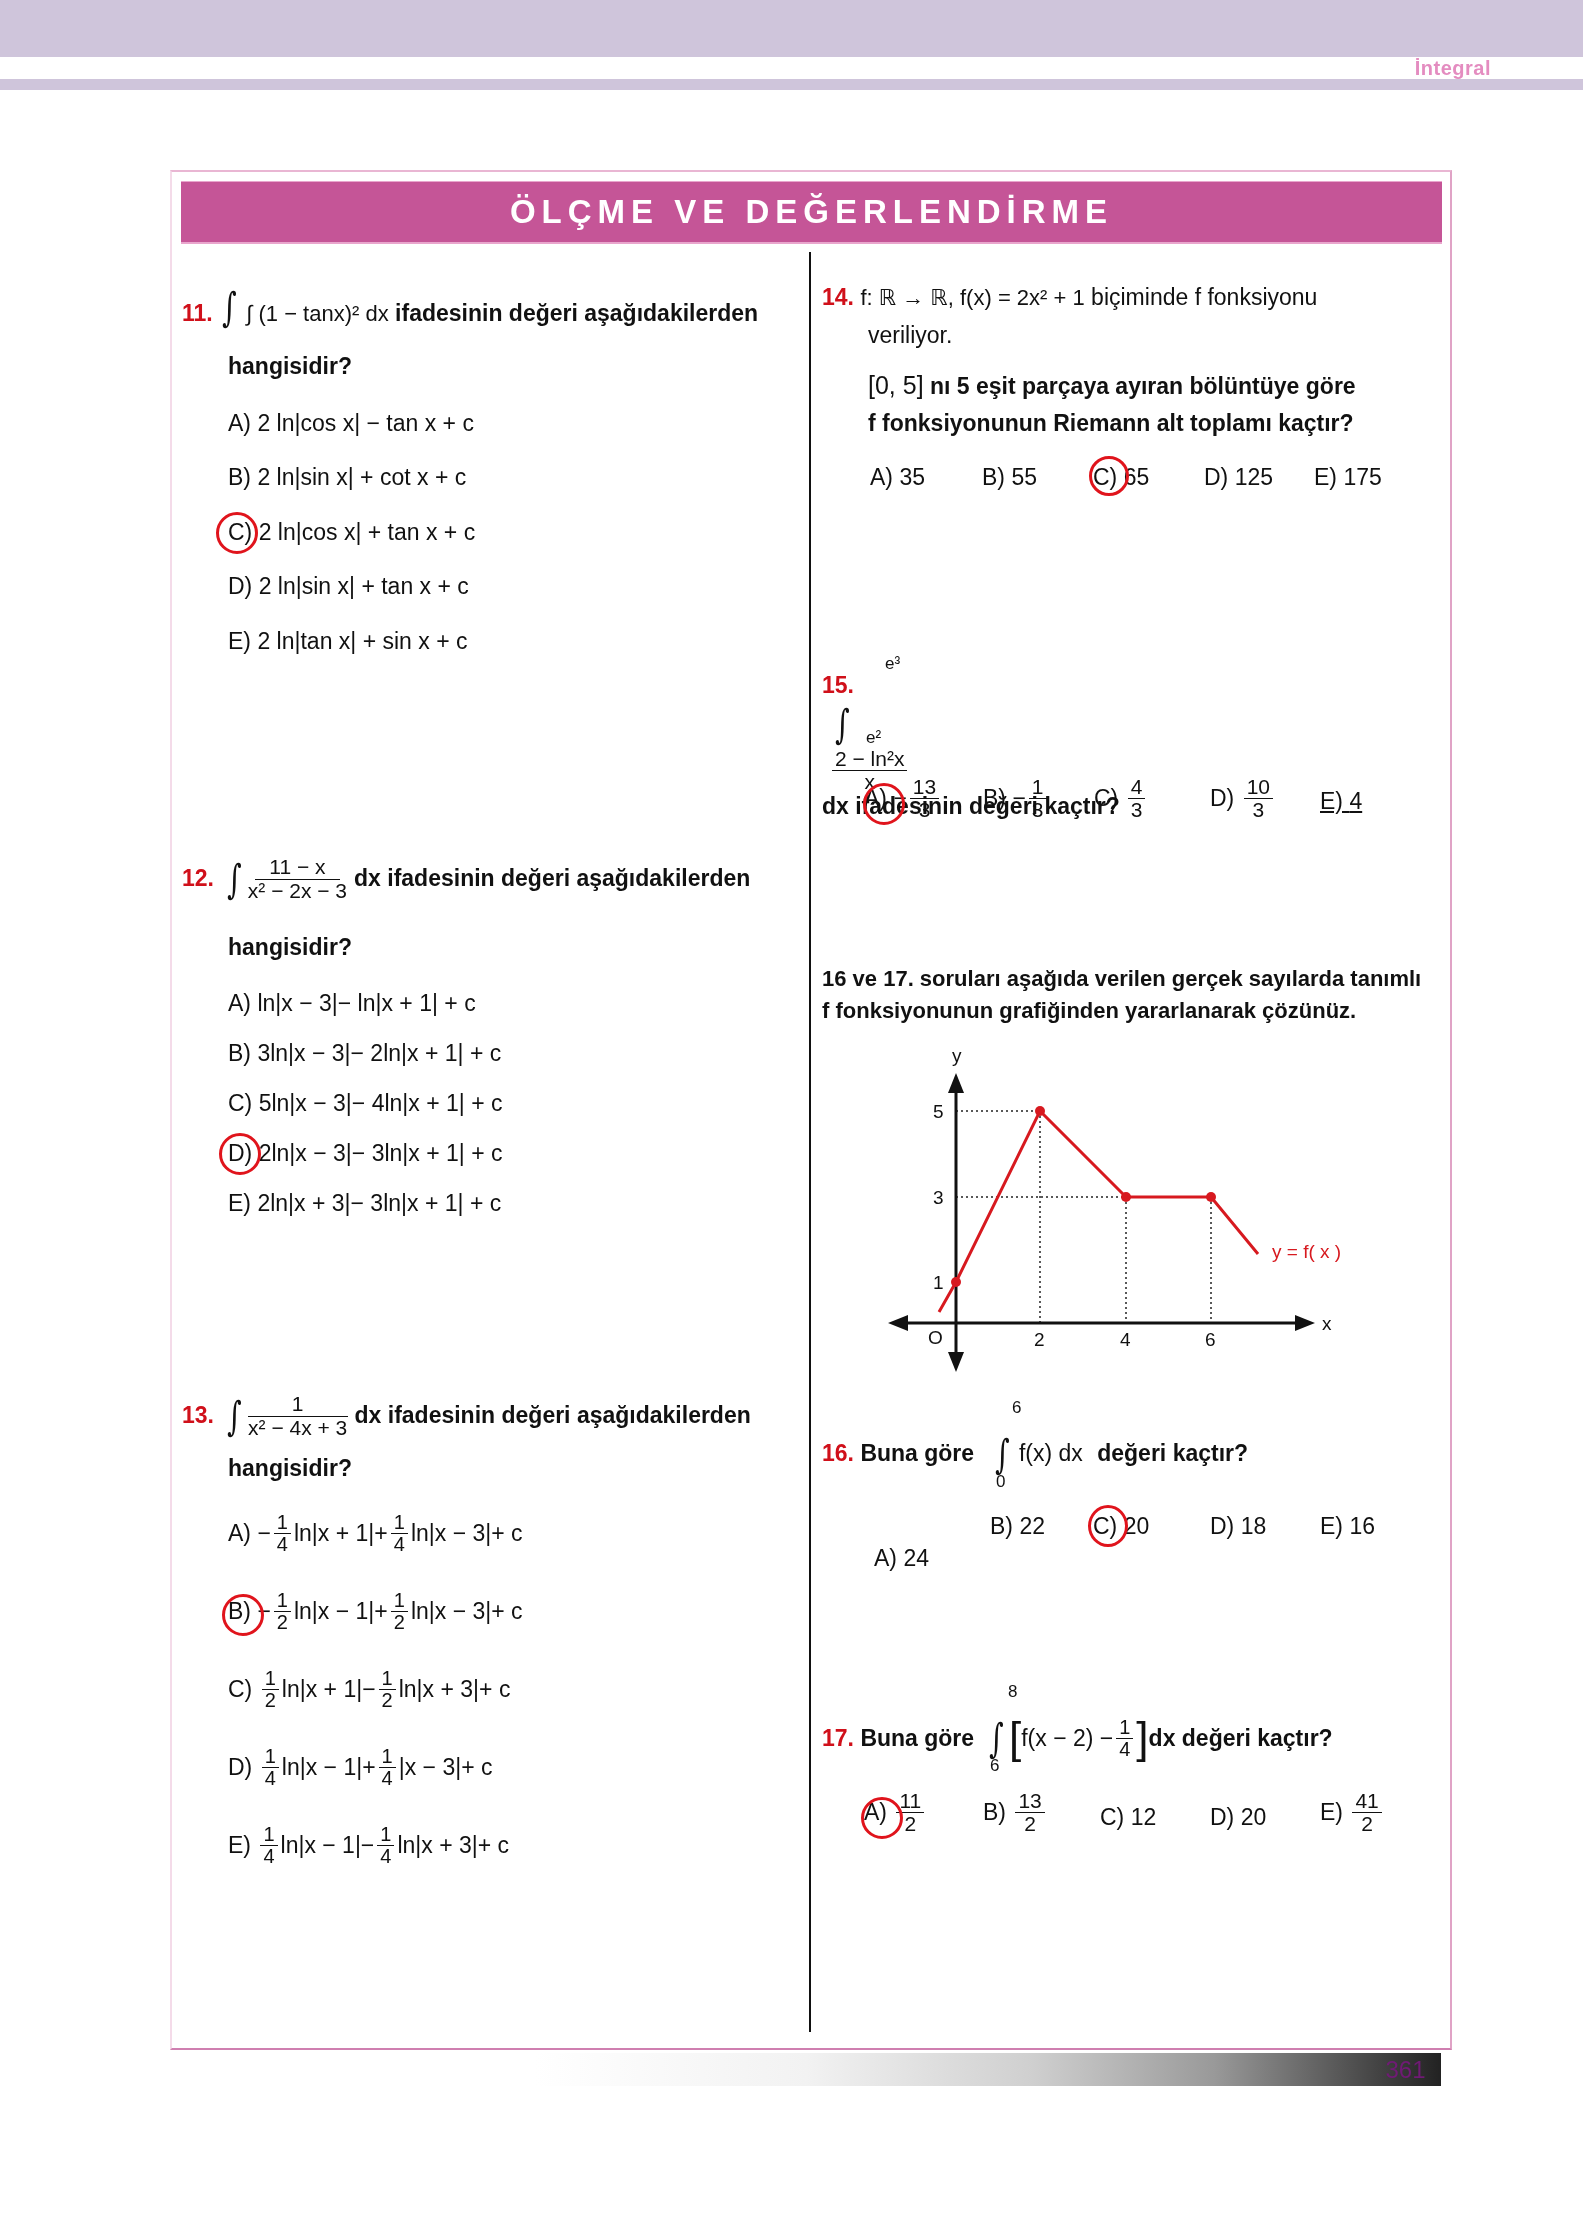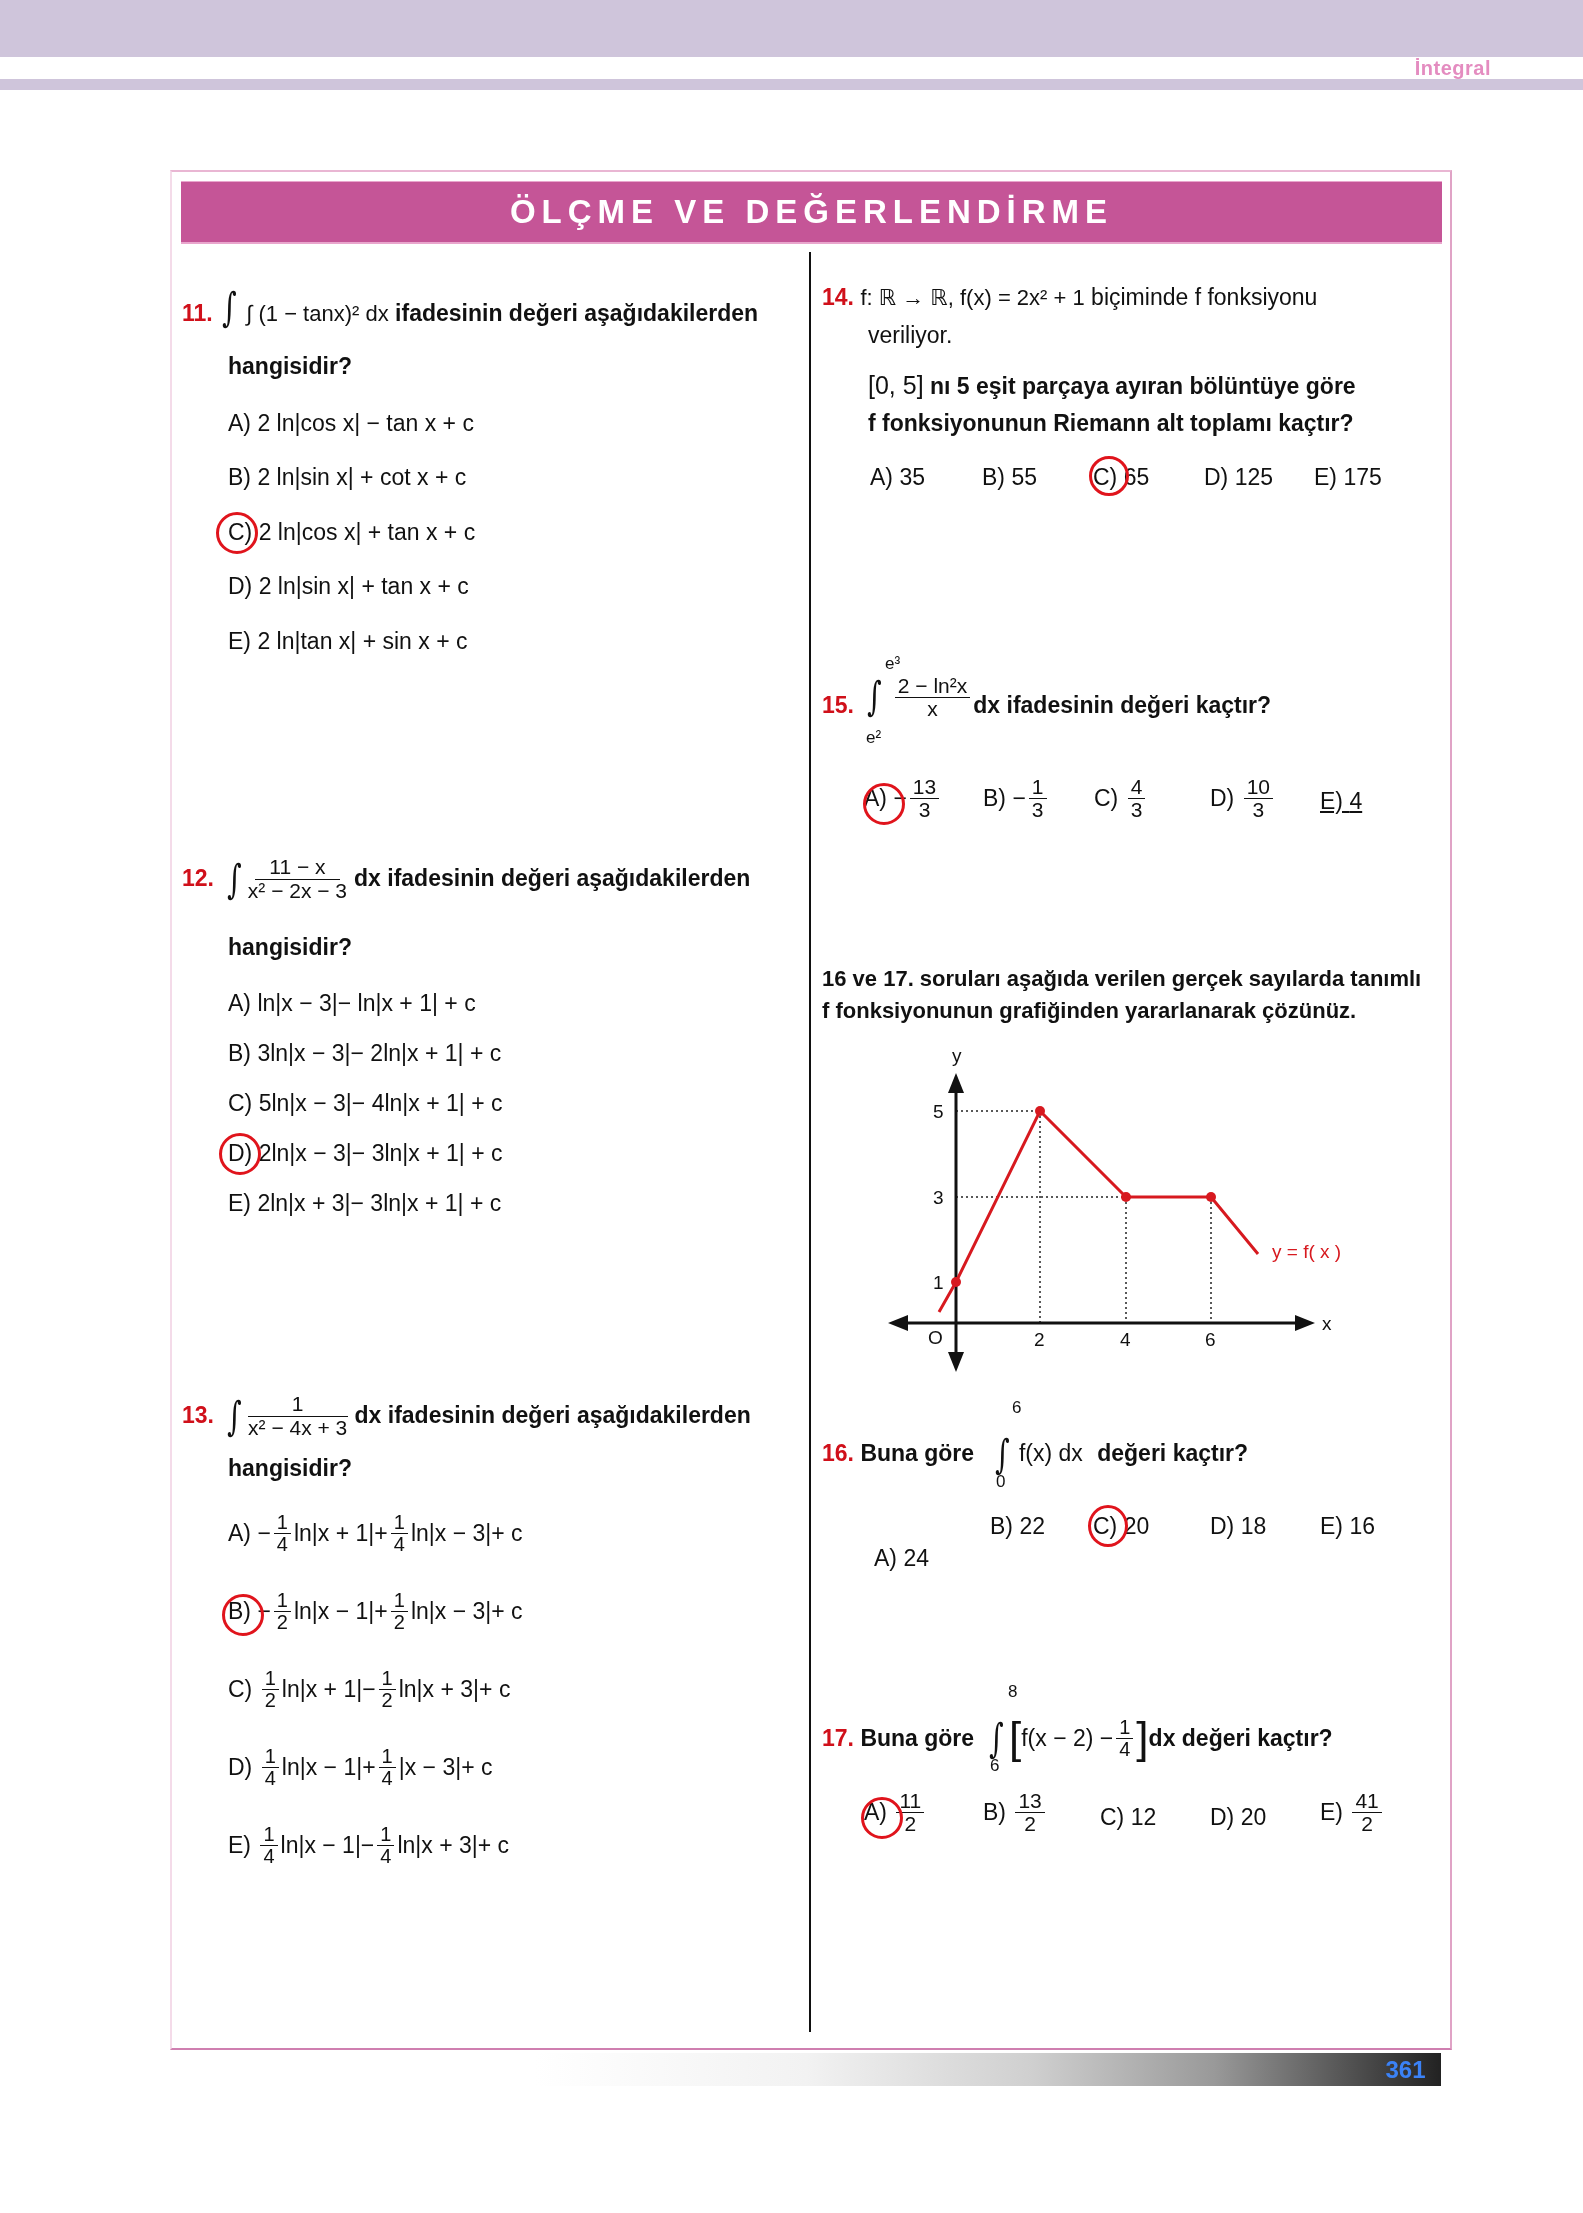--- a/index.html
+++ b/index.html
@@ -23,21 +23,21 @@
   .bold { font-weight:bold; }
   .opt { position:absolute; font-size:23px; white-space:nowrap; }
   .circle { position:absolute; border:3px solid #e0141c; border-radius:50%; box-sizing:border-box; }
   .int { font-family:"DejaVu Serif", serif; font-size:40px; font-style:italic; display:inline-block; transform:scaleX(0.7); }
   .frac { display:inline-flex; flex-direction:column; align-items:center; vertical-align:middle; line-height:1.05; margin:0 3px; }
   .frac .num { border-bottom:1.5px solid #111; padding:0 3px; }
   .lim { position:absolute; font-size:17px; }
 
   .footer-grad { position:absolute; left:535px; top:2053px; width:906px; height:33px;
                  background:linear-gradient(to right, #ffffff 0%, #f2f2f2 30%, #cfcfcf 55%, #999 75%, #222 100%); }
-  .page-num { position:absolute; left:1370px; top:2053px; width:71px; height:33px; color:#3b82f6; font-weight:bold; font-size:24px; display:flex; align-items:center; justify-content:center; }
+  .page-num { position:absolute; left:1370px; top:2053px; width:71px; height:33px; color:#701a75; font-weight:normal; font-size:24px; display:flex; align-items:center; justify-content:center; }
   .chart-wrap { position:absolute; left:880px; top:1040px; width:460px; height:340px; }
 </style>
 </head>
 <body>
 
 <div class="top-band"></div>
 <div class="top-white"></div>
 <div class="top-band2"></div>
 <div class="chapter">İntegral</div>
 
@@ -169,21 +169,21 @@
 <div class="q bold" style="left:868px; top:410px;">f fonksiyonunun Riemann alt toplamı kaçtır?</div>
 <div class="opt" style="left:870px; top:464px;"><span>A)</span> <span>35</span></div>
 <div class="opt" style="left:982px; top:464px;"><span>B)</span> <span>55</span></div>
 <div class="opt" style="left:1093px; top:464px;"><span>C)</span> <span>65</span></div>
 <div class="circle" style="left:1089px; top:456px; width:40px; height:40px;"></div>
 <div class="opt" style="left:1204px; top:464px;"><span>D)</span> <span>125</span></div>
 <div class="opt" style="left:1314px; top:464px;"><span>E)</span> <span>175</span></div>
 
 <div class="lim" style="left:885px; top:654px;">e³</div>
 <div class="lim" style="left:866px; top:728px;">e²</div>
-<div class="q" style="left:822px; top:672px; display:flex; align-items:flex-end;">
+<div class="q" style="left:822px; top:672px; display:flex; align-items:flex-start;flex-direction:column;">
   <span class="qnum">15.</span>
   <span class="int" style="margin-left:10px;">∫</span>
   <span class="frac" style="font-size:21px; margin-left:10px;">
     <span class="num">2 − ln²x</span>
     <span>x</span>
   </span>
   <span class="bold">dx  ifadesinin değeri kaçtır?</span>
 </div>
 <div class="opt" style="left:864px; top:776px; display:flex; align-items:center;">
   <span>A)</span>&nbsp;<span>−</span>

